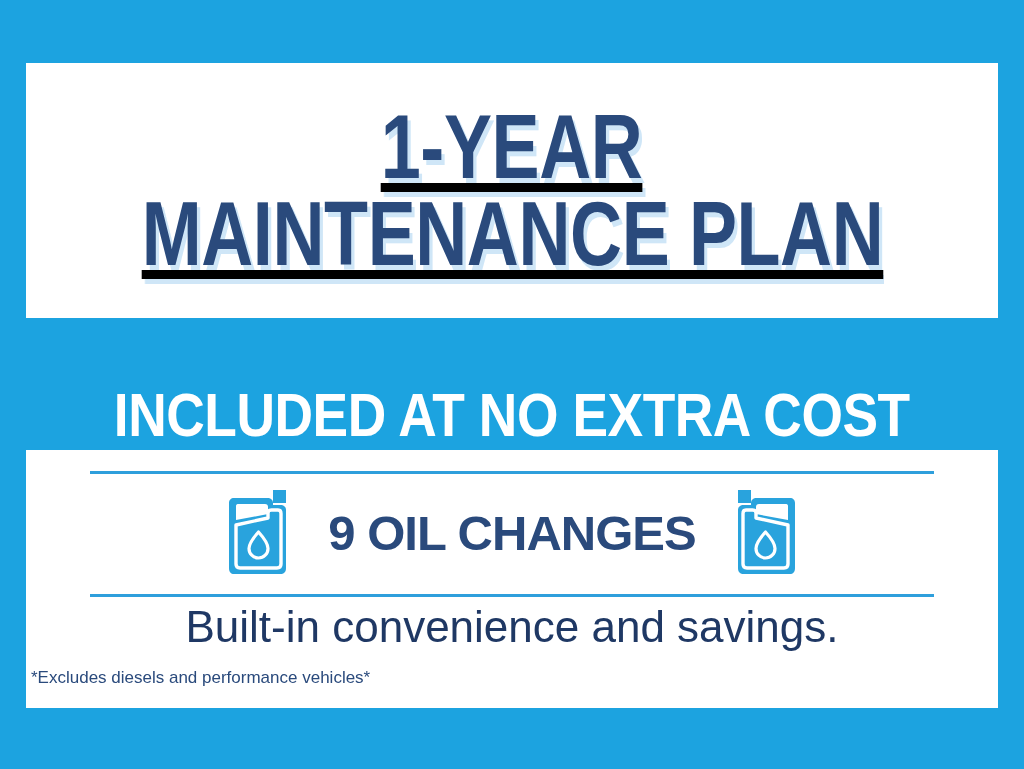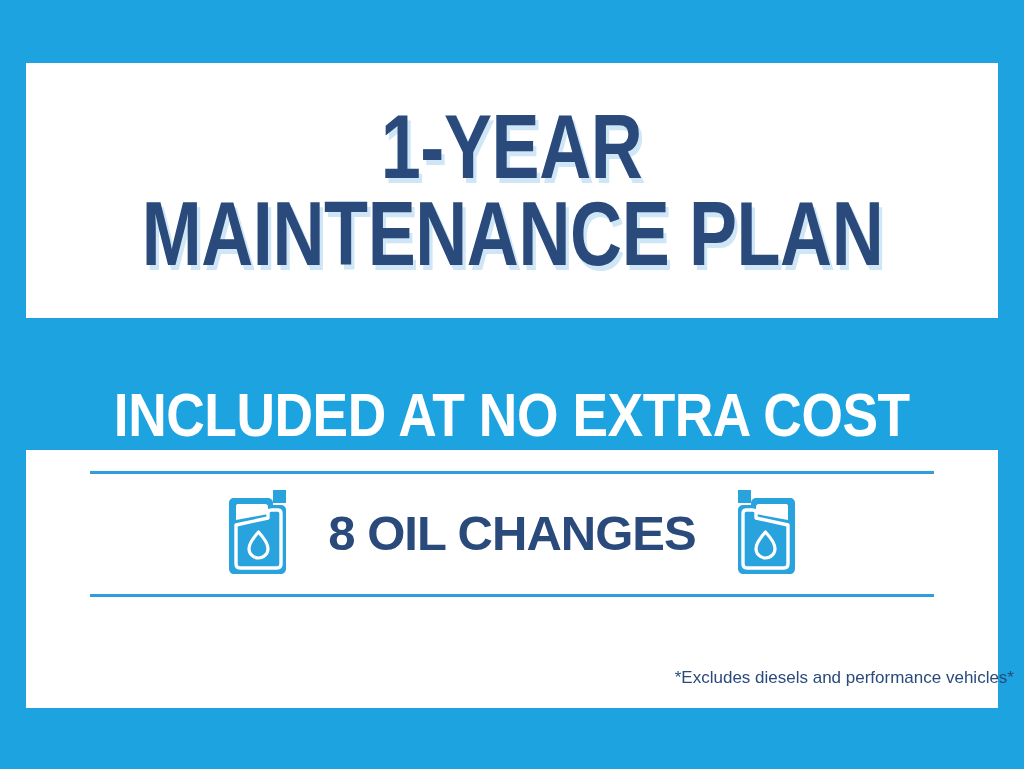--- a/index.html
+++ b/index.html
@@ -27,20 +27,21 @@
     position: absolute;
     left: 26px;
     top: 63px;
     width: 972px;
     height: 255px;
     background: #ffffff;
     display: flex;
     flex-direction: column;
     align-items: center;
     justify-content: center;
+    text-decoration: underline;
   }
 
   .headline-line {
     color: #2a4a7c;
     font-family: "Liberation Sans Narrow", "Liberation Sans", sans-serif;
     font-weight: bold;
     text-transform: uppercase;
     line-height: 0.92;
     white-space: nowrap;
     text-shadow: 4px 5px 0 #cfe6f7;
@@ -135,24 +136,24 @@
     text-align: center;
     color: #1f3864;
     font-family: "Liberation Sans Narrow", "Liberation Sans", sans-serif;
     font-size: 44px;
     letter-spacing: 0px;
     white-space: nowrap;
   }
 
   .disclaimer {
     position: absolute;
-    left: 16px;
+    left: 5px;
     top: 218px;
     width: 972px;
-    text-align: right;
+    text-align: left;
     color: #2a4a7c;
     font-family: "Liberation Sans Narrow", "Liberation Sans", sans-serif;
     font-weight: normal;
     font-size: 17px;
     white-space: nowrap;
   }
 </style>
 </head>
 <body>
 
@@ -210,21 +211,21 @@
                  C17.5 79 16 77.5 16 75
                  Z" fill="none" stroke="#ffffff" stroke-width="3.4" stroke-linejoin="round"></path>
 
         <path d="M38.5 43
                  C38.5 43 29 53.5 29 59.5
                  C29 64.8 33.2 69 38.5 69
                  C43.8 69 48 64.8 48 59.5
                  C48 53.5 38.5 43 38.5 43 Z" fill="none" stroke="#ffffff" stroke-width="3.2" stroke-linejoin="round"></path>
       </svg>
 
-      <div class="offer-label">8 OIL CHANGES</div>
+      <div class="offer-label">9 OIL CHANGES</div>
 
       <svg class="oilcan-icon mirrored" viewBox="0 0 74 88">
         <rect x="53" y="1" width="13" height="13" fill="#29a3dd"></rect>
         <path d="M9 14
                  C9 11 11 9 14 9
                  L47 9
                  C51 9 53 11 53 14
                  L53 16
                  L60 16
                  C64 16 66 18 66 21
@@ -255,17 +256,18 @@
                  C38.5 43 29 53.5 29 59.5
                  C29 64.8 33.2 69 38.5 69
                  C43.8 69 48 64.8 48 59.5
                  C48 53.5 38.5 43 38.5 43 Z" fill="none" stroke="#ffffff" stroke-width="3.2" stroke-linejoin="round"></path>
       </svg>
 
     </div>
 
     <div class="divider divider-bottom"></div>
 
+    <div class="tagline">Built-in convenience and savings.</div>
 
     <div class="disclaimer">*Excludes diesels and performance vehicles*</div>
 
   </div>
 </div>
 
 </body></html>

